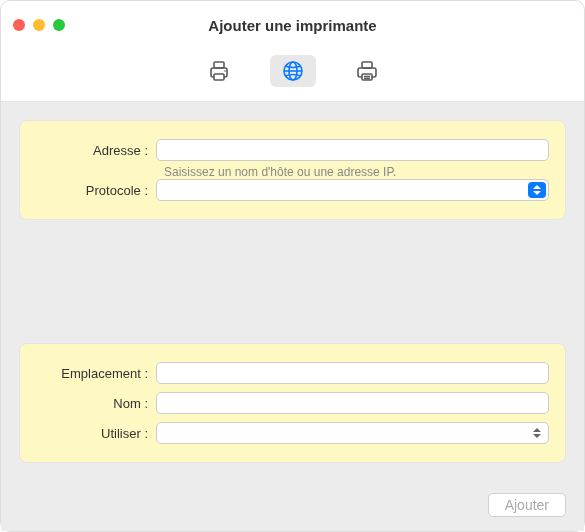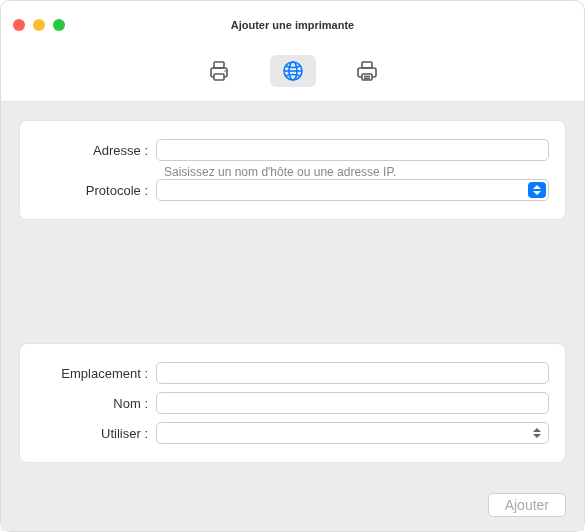--- a/index.html
+++ b/index.html
@@ -38,21 +38,21 @@
   border-radius: 50%;
 }
 .light.red { background: #ff5f57; }
 .light.yellow { background: #febc2e; }
 .light.green { background: #28c840; }
 .title {
   position: absolute;
   left: 0; right: 0;
   text-align: center;
   font-weight: 600;
-  font-size: 11px;
+  font-size: 15px;
   color: #333;
   pointer-events: none;
 }
 .toolbar {
   display: flex;
   justify-content: center;
   gap: 28px;
   padding: 6px 0 14px 0;
   border-bottom: 1px solid #e4e4e4;
 }
@@ -69,21 +69,21 @@
   background: #e8e8e8;
 }
 .content {
   flex: 1;
   background: #ececec;
   padding: 18px 18px 18px 18px;
   display: flex;
   flex-direction: column;
 }
 .panel {
-  background: #ffffff;
+  background: #fef9c3;
   border: 1px solid #e4e4e4;
   border-radius: 8px;
   padding: 18px 16px;
 }
 .form-row {
   display: flex;
   align-items: center;
   margin-bottom: 8px;
 }
 .form-row:last-child { margin-bottom: 0; }

